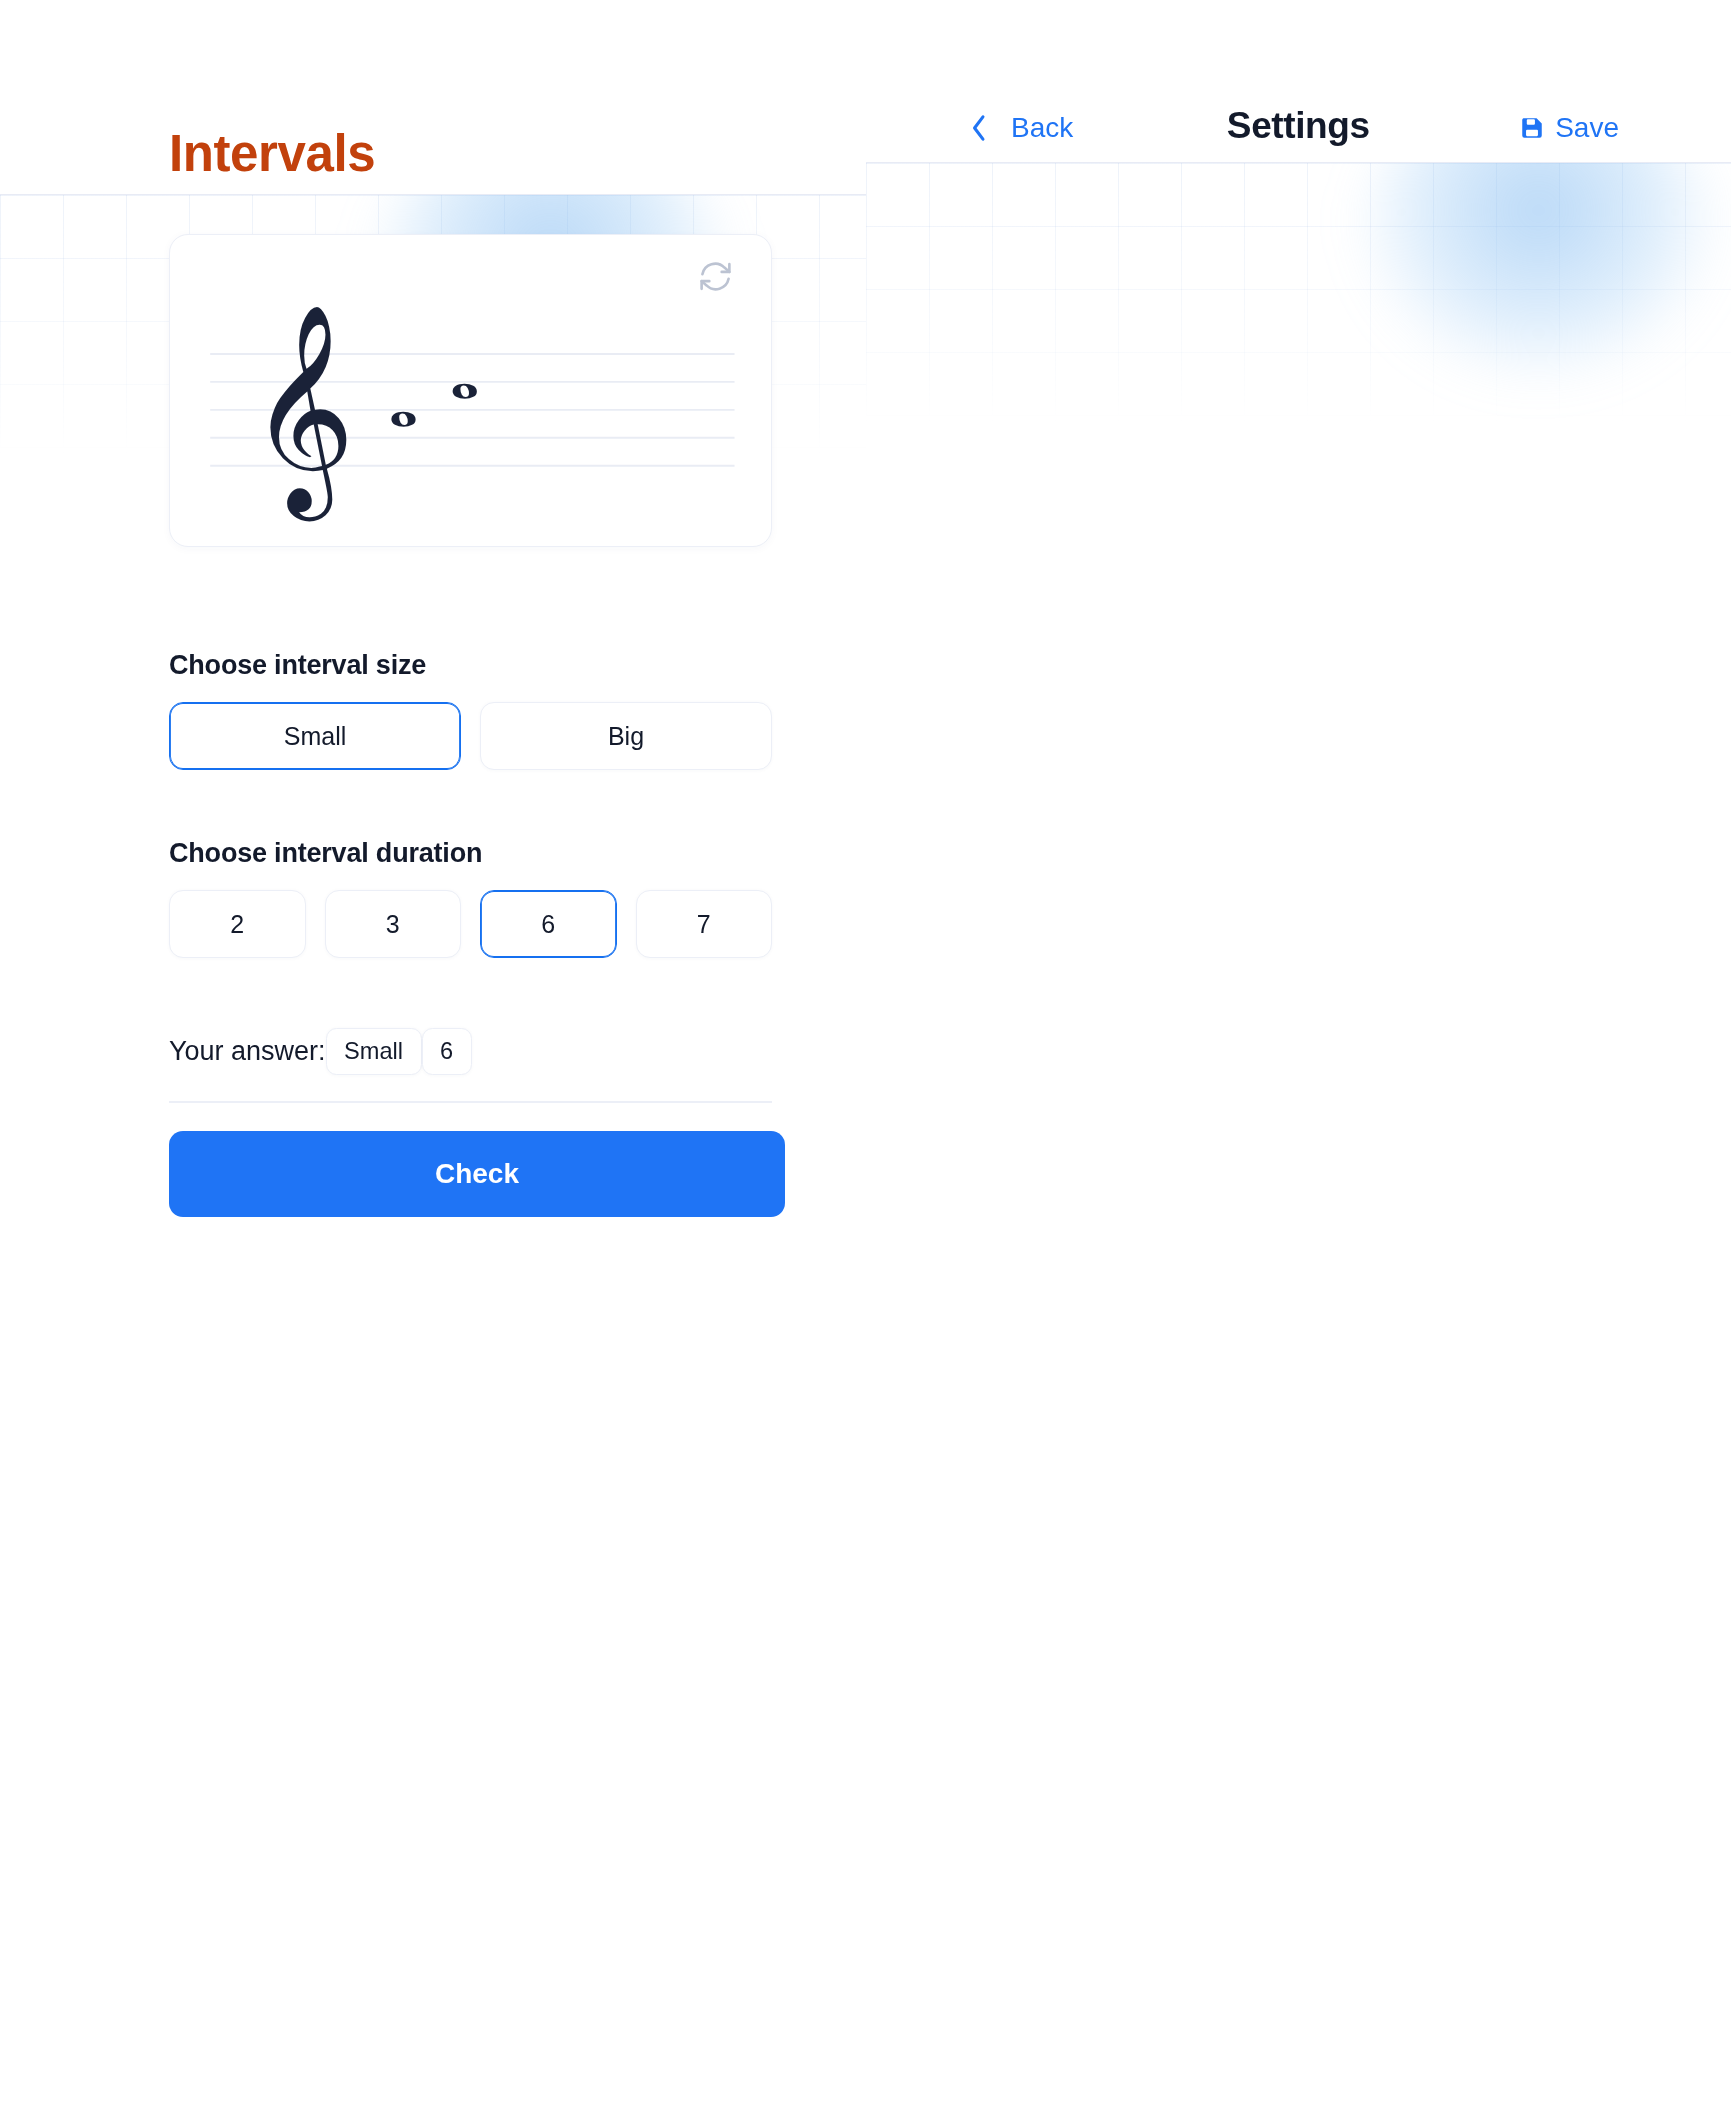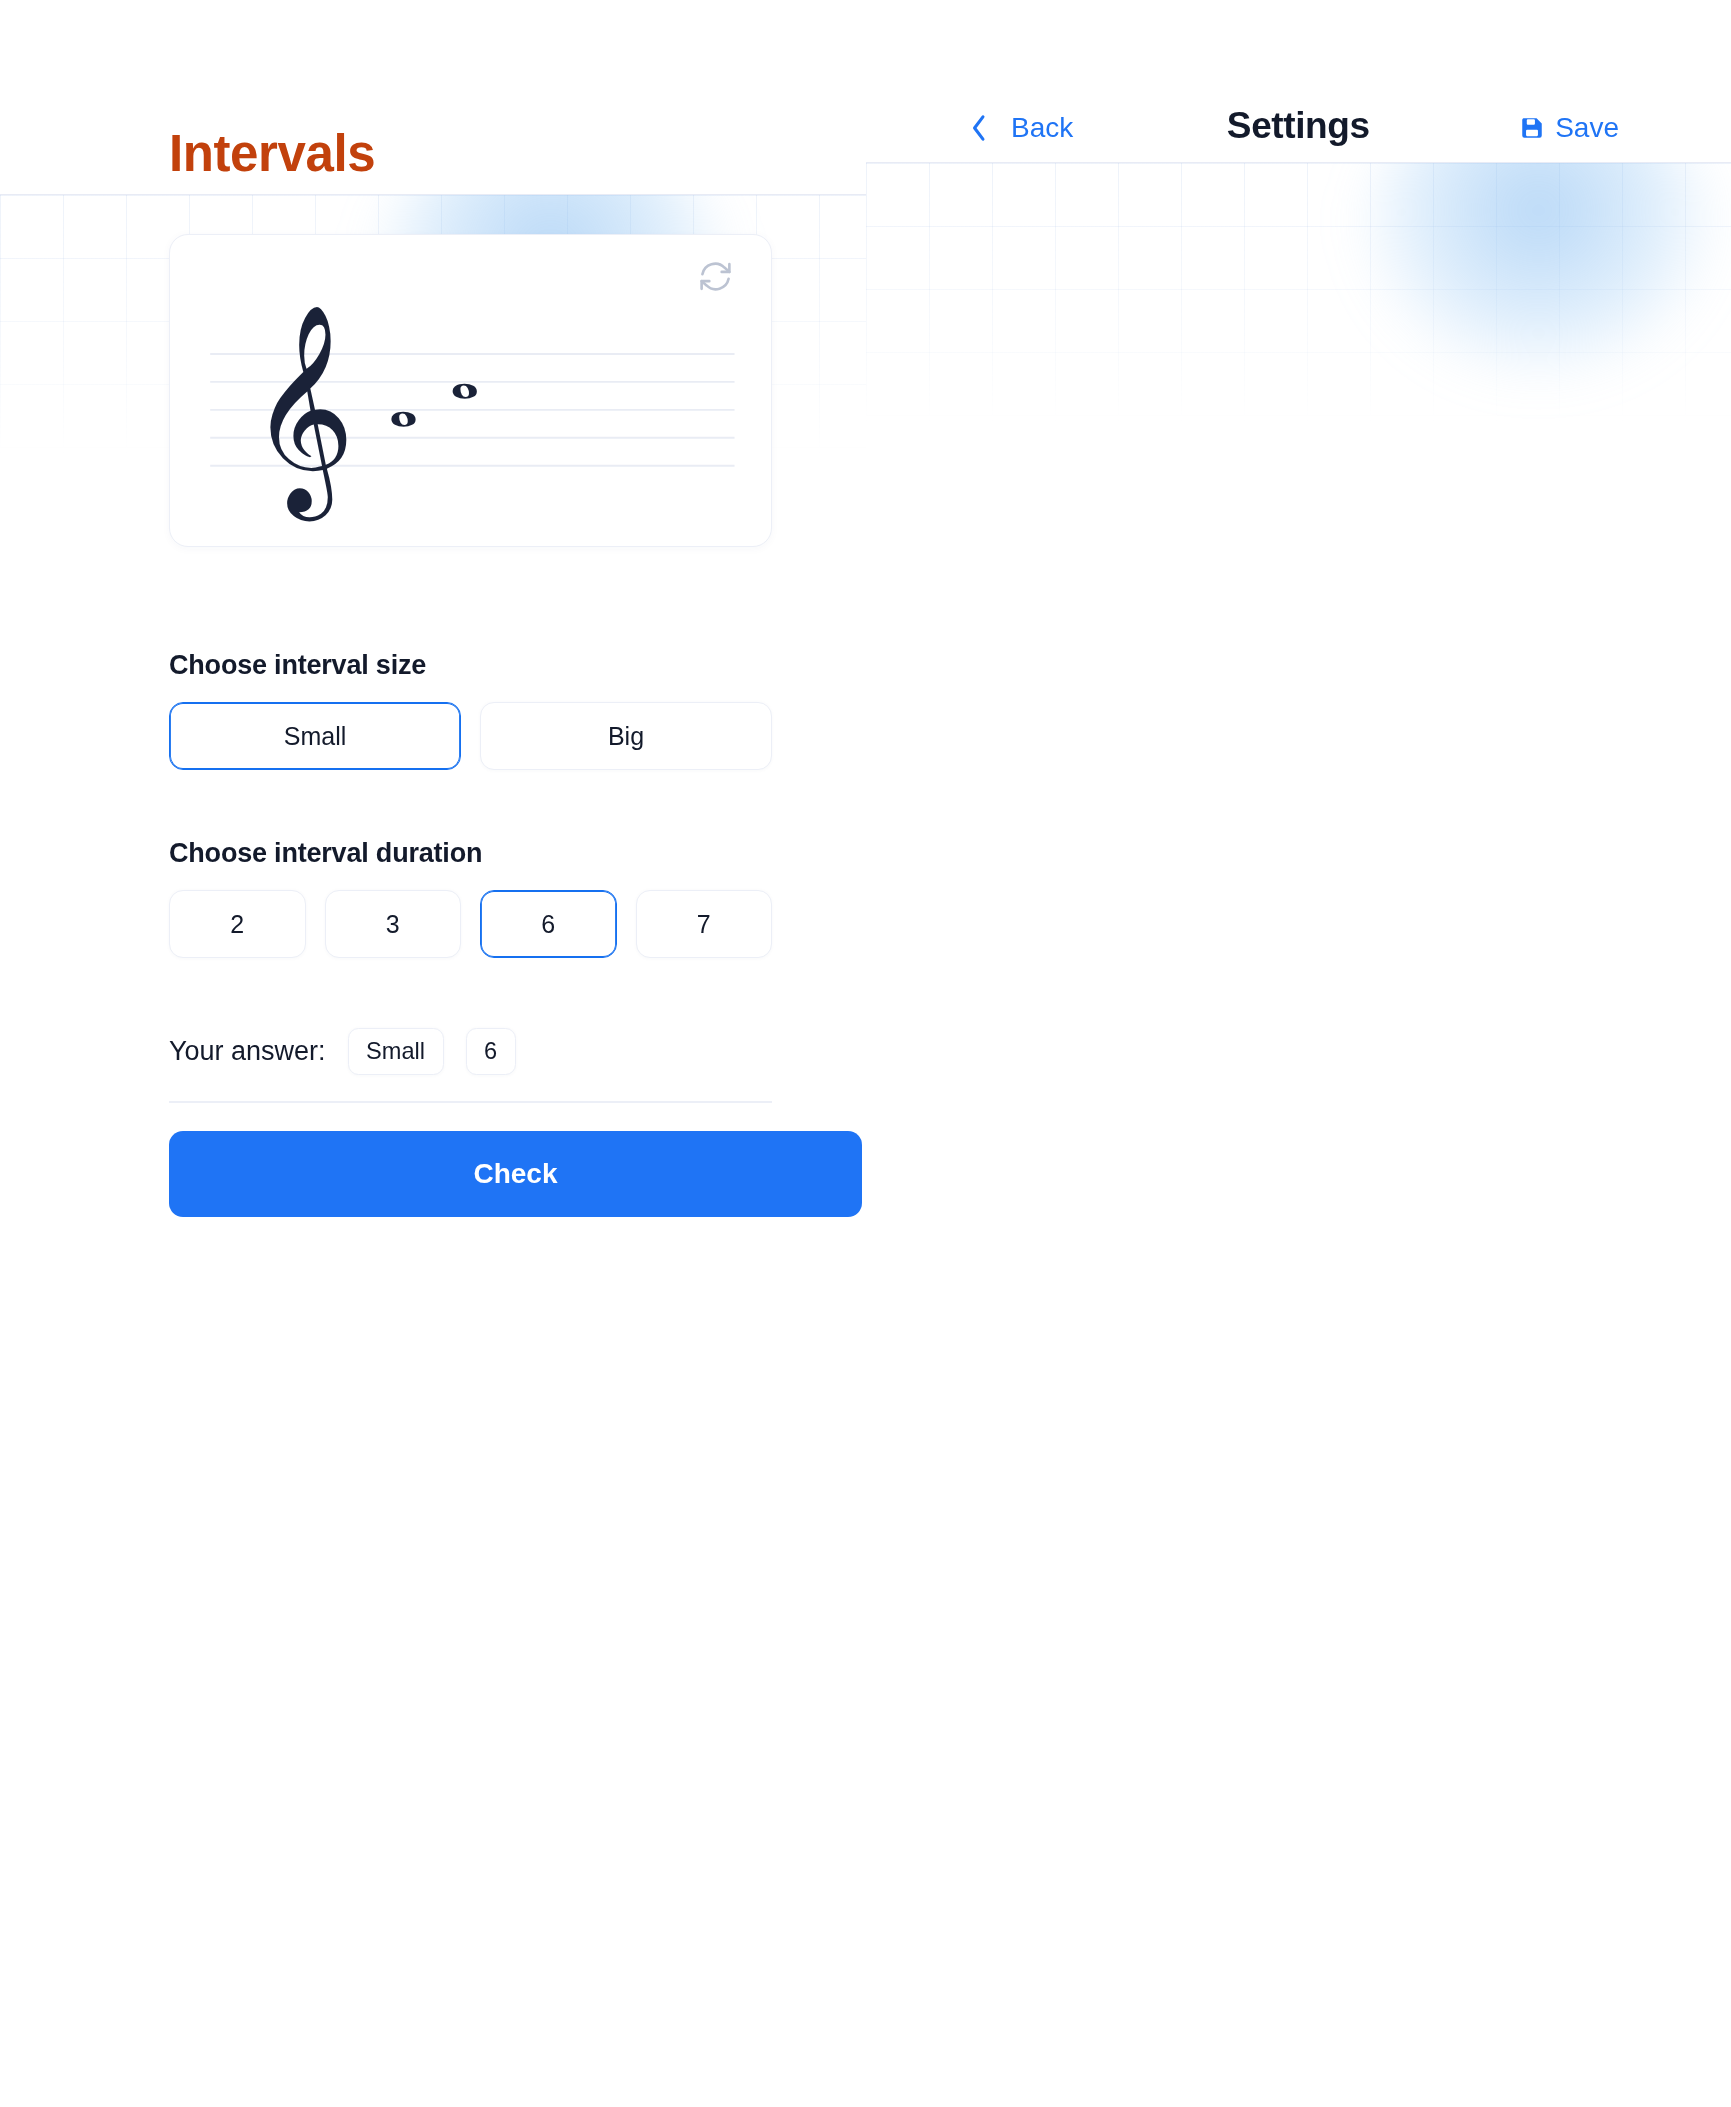--- a/index.html
+++ b/index.html
@@ -114,40 +114,40 @@
   }
   .choice-btn.selected {
     border-color: #1570f0;
     box-shadow: 0 0 0 0.9px #1570f0 inset;
   }
 
   .dur-row { display: flex; gap: 19px; }
   .dur-btn { width: 140px; }
 
   .answer-row {
-    display: flex; align-items: center; gap: 22px;
+    display: flex; align-items: center; gap: 0;
     margin-top: 0;
   }
   .answer-label { font-size: 27px; font-weight: 400; color: #131a2b; }
   .answer-chip {
     min-width: 49px;
     height: 47px;
     padding: 0 17.5px;
     border: 1.7px solid #eceff7;
     border-radius: 10.5px;
     background: #fff;
     font-size: 23.6px;
     display: flex; align-items: center; justify-content: center;
     box-shadow: 0 0.9px 3.5px rgba(30,50,110,0.03);
   }
 
   .divider { height: 1.7px; background: #eceff7; width: 603px; }
 
   .primary-btn {
-    width: 693px;
+    width: 616px;
     height: 86px;
     background: #1f74f5;
     border: none;
     border-radius: 14px;
     color: #fff;
     font-family: "Liberation Sans", sans-serif;
     font-size: 28px;
     font-weight: 700;
     cursor: pointer;
     display: flex; align-items: center; justify-content: center;

